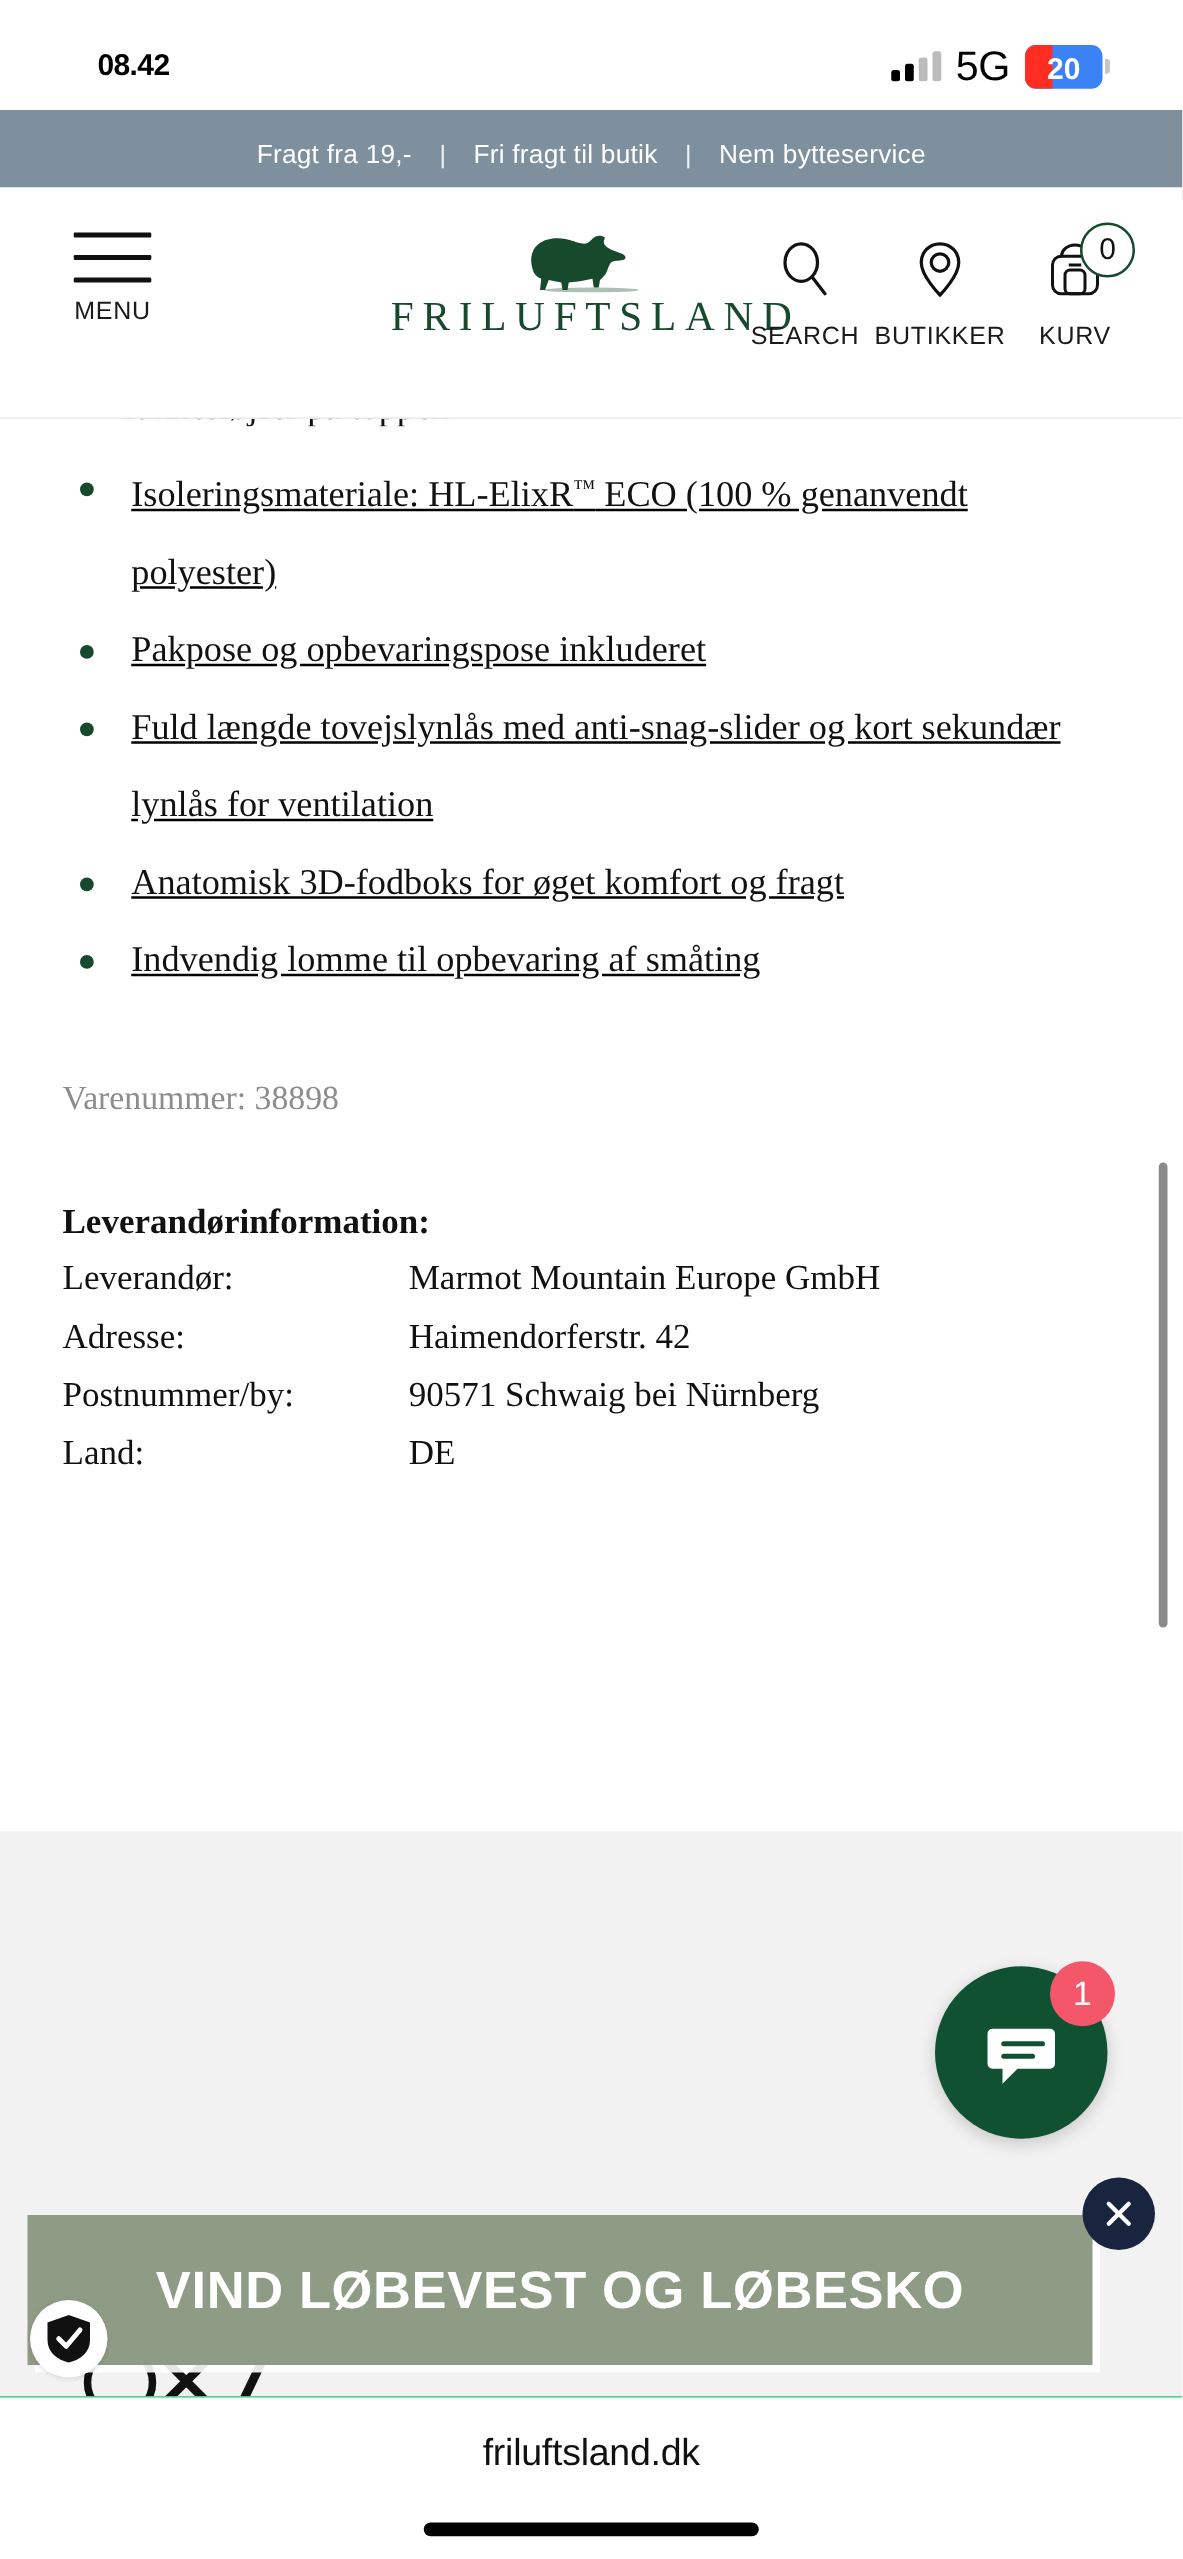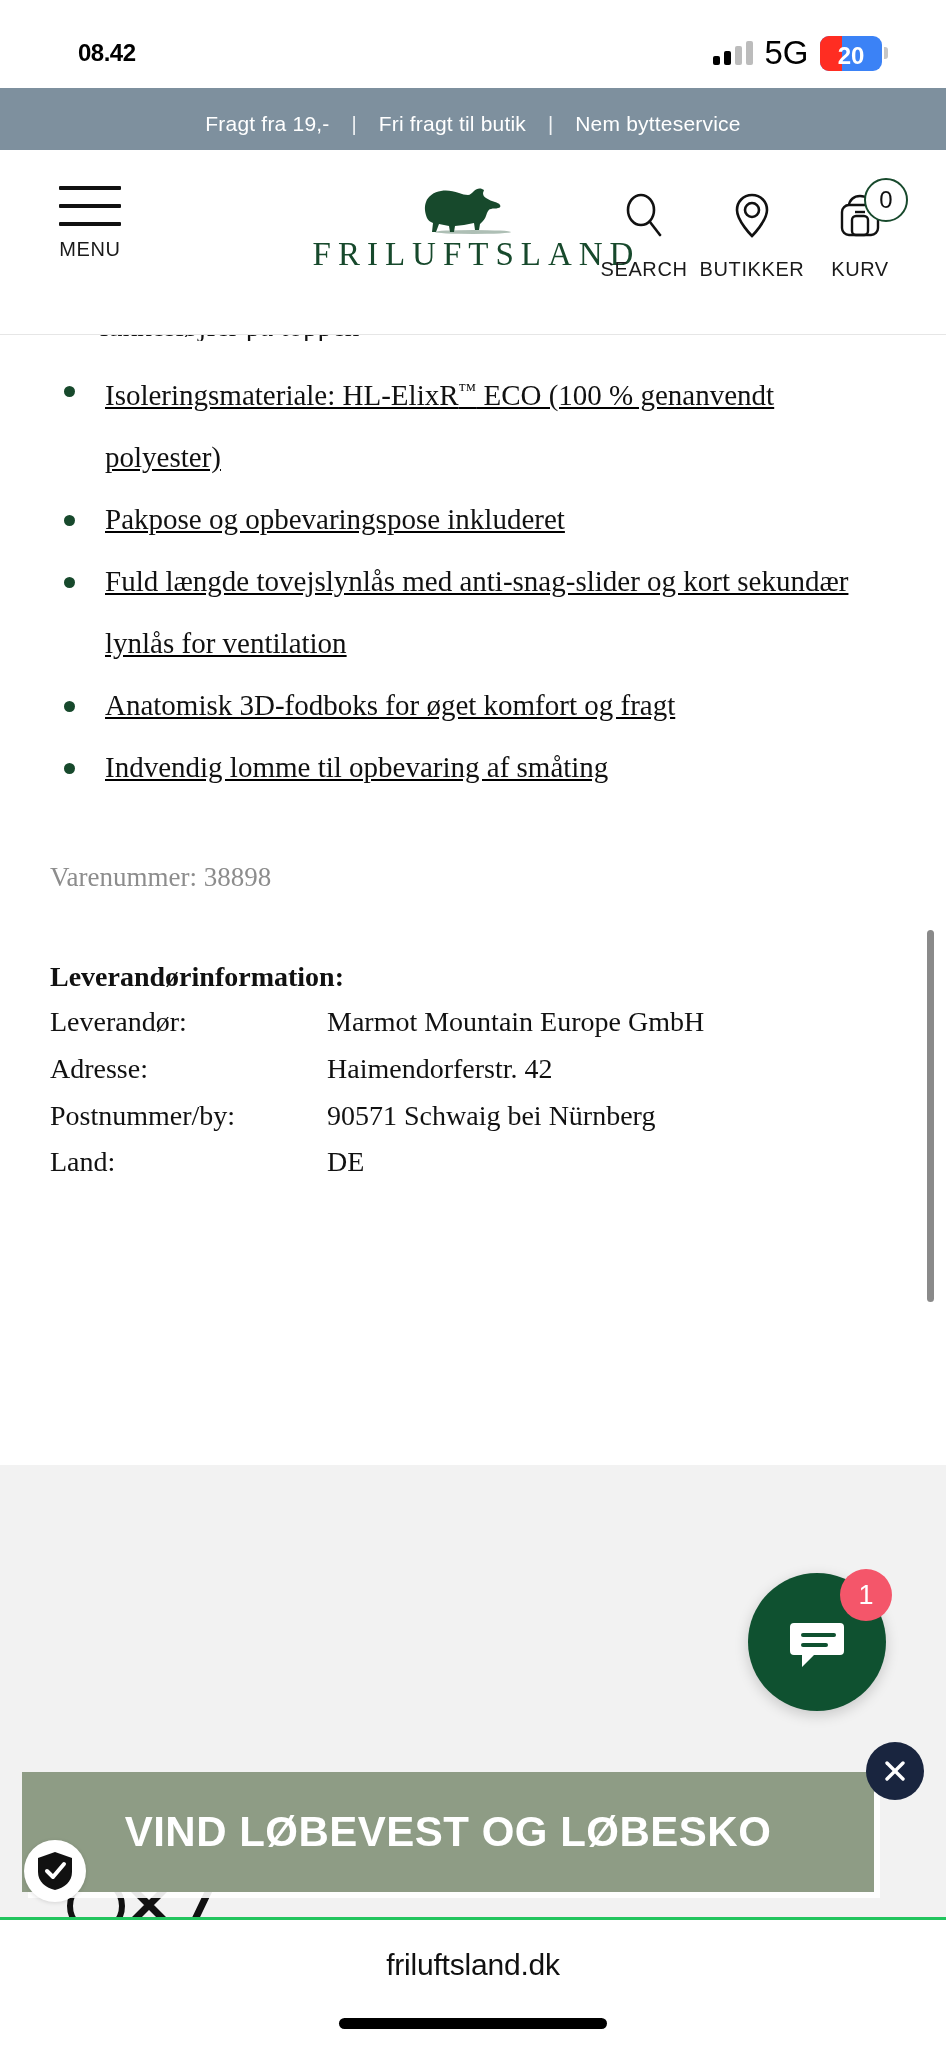--- a/index.html
+++ b/index.html
@@ -401,21 +401,21 @@
     z-index: 44;
   }
 
   
   .browser-bar {
     position: absolute;
     bottom: 0; left: 0;
     width: 946px;
     height: 130px;
     background: #ffffff;
-    border-top: 3px solid #22c55e;
+    border-top: 1px solid #22c55e;
     z-index: 70;
   }
   .browser-url {
     text-align: center;
     font-family: "Liberation Sans", sans-serif;
     font-size: 30px;
     color: #111;
     padding-top: 28px;
     letter-spacing: -0.2px;
   }

